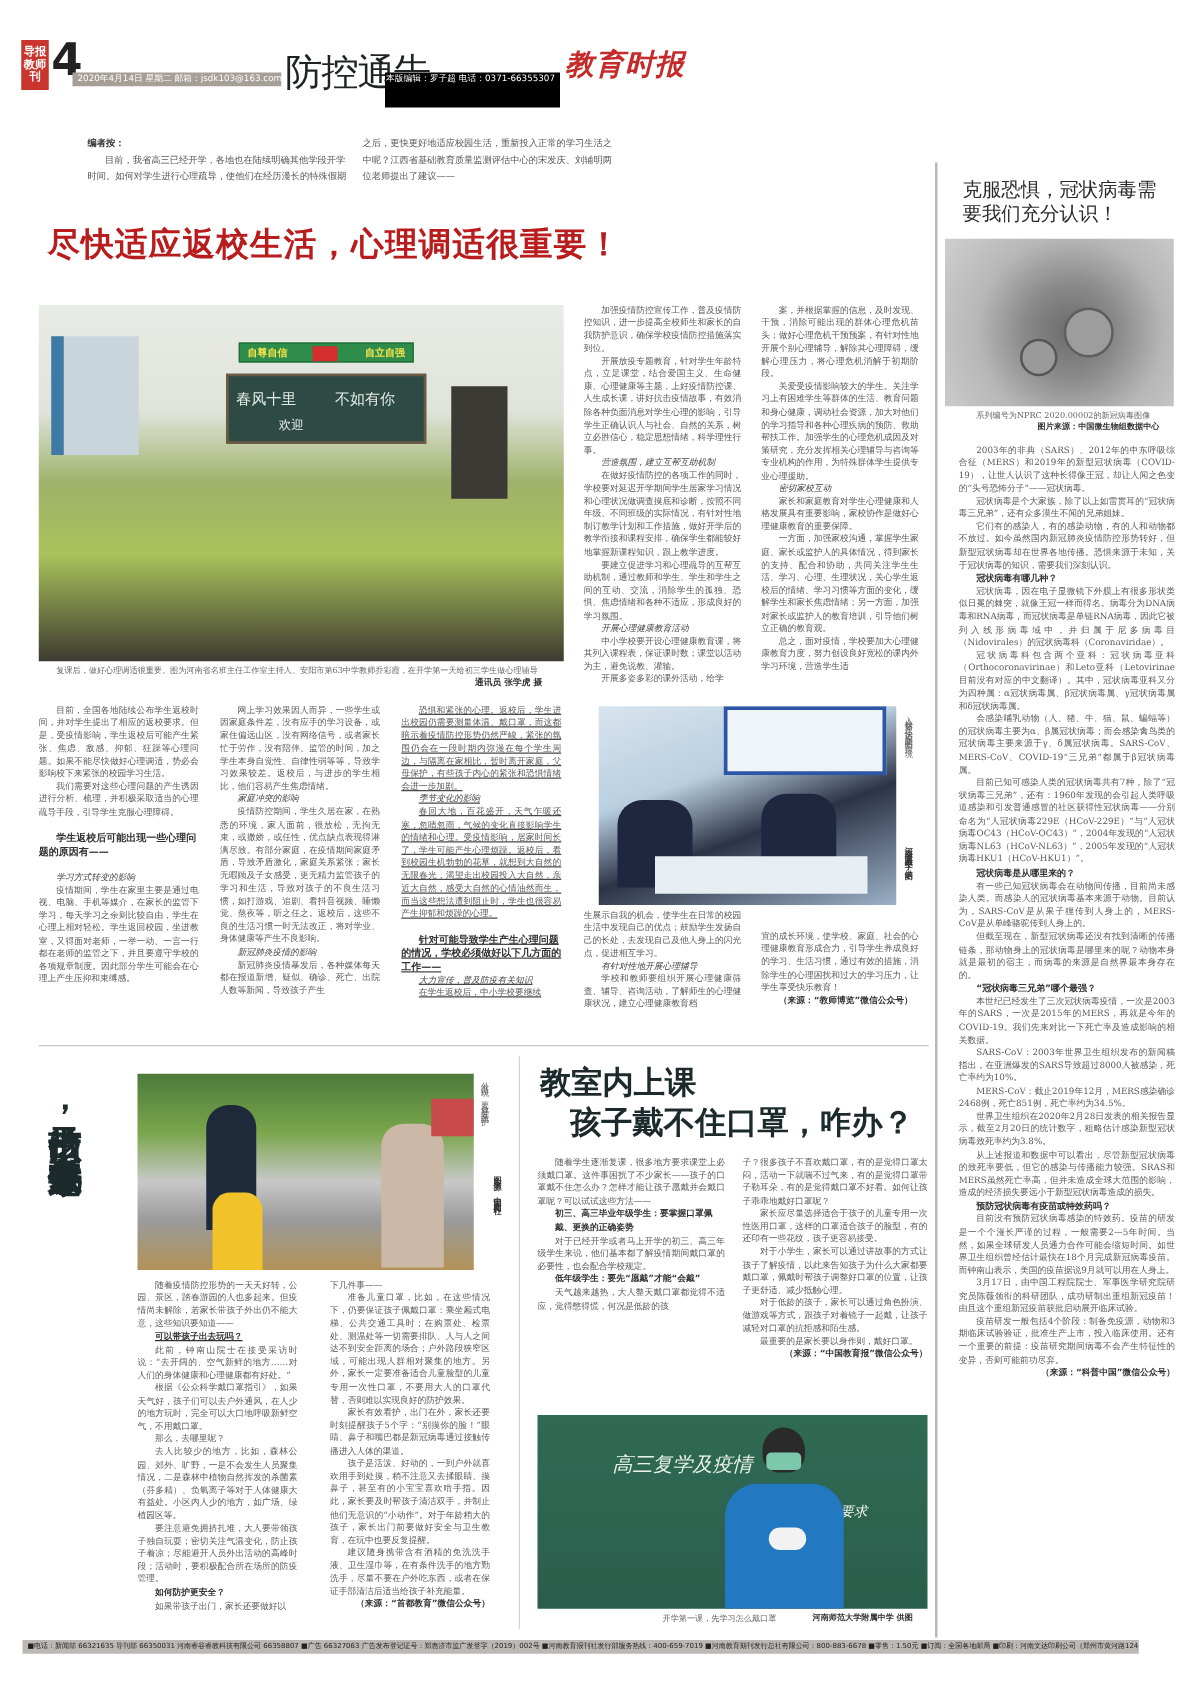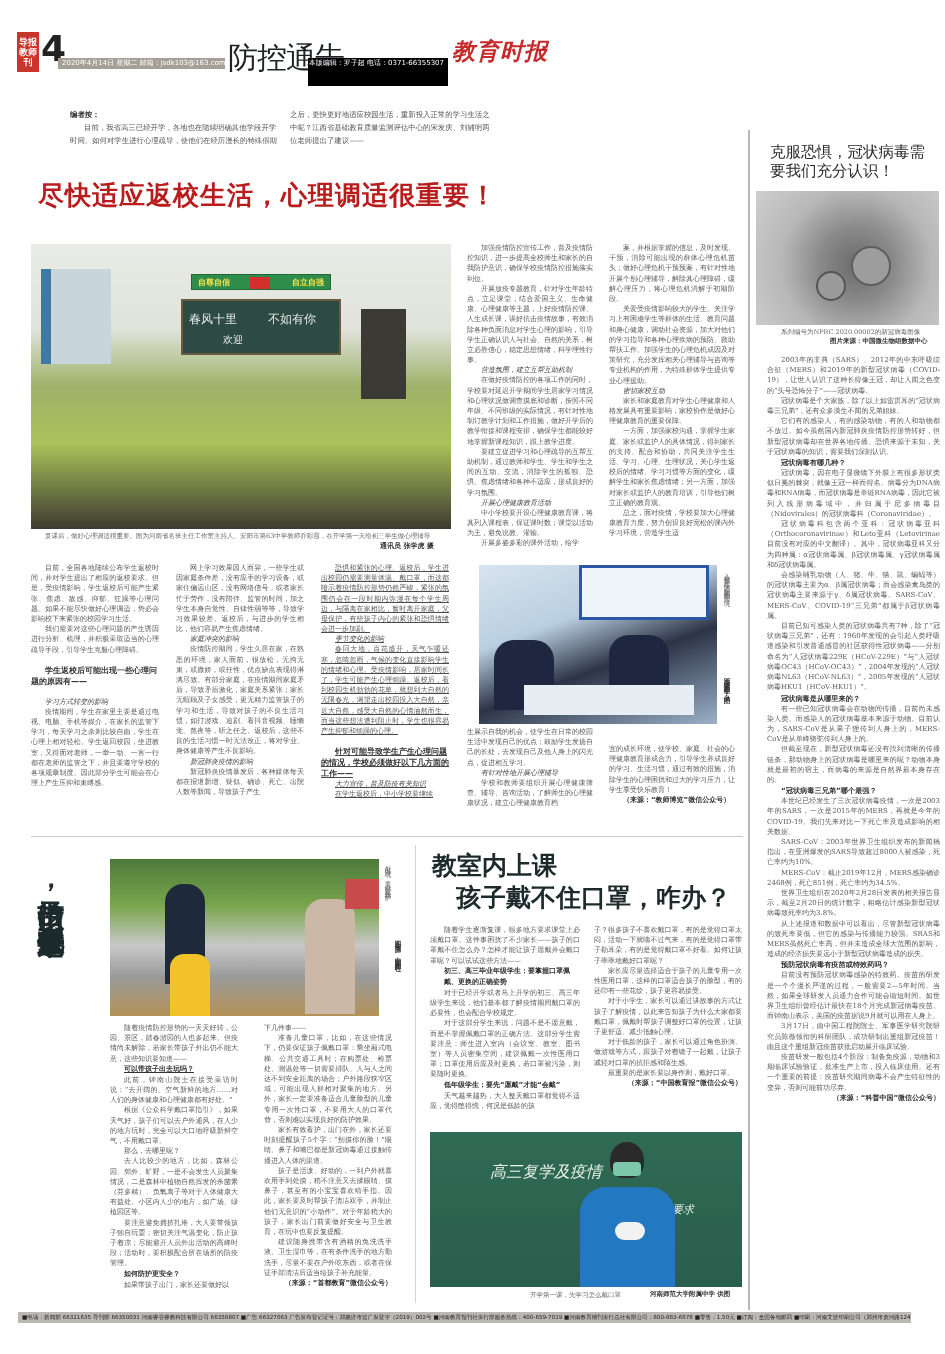--- a/index.html
+++ b/index.html
@@ -206,21 +206,20 @@
 
 <div class="vr" style="left:415px; top:845px; height:458px; width:1px; background:#d4d4d4;"></div>
 
 <div class="abs" style="left:432px; top:850px; font-family:'DejaVu Serif',serif; font-weight:bold; font-size:25px; line-height:32px; color:#1d2a2c;">教室内上课</div>
 <div class="abs" style="left:456px; top:882px; font-family:'DejaVu Serif',serif; font-weight:bold; font-size:25px; line-height:32px; color:#1d2a2c; white-space:nowrap;">孩子戴不住口罩，咋办？</div>
 
 <div class="abs" style="left:430px; top:925px; width:150px;">
   <p class="body-text">随着学生逐渐复课，很多地方要求课堂上必须戴口罩。这件事困扰了不少家长——孩子的口罩戴不住怎么办？怎样才能让孩子愿戴并会戴口罩呢？可以试试这些方法——</p>
   <p class="sub-head-bold" style="font-size:7px; padding-left:14px;">初三、高三毕业年级学生：要掌握口罩佩戴、更换的正确姿势</p>
   <p class="body-text">对于已经开学或者马上开学的初三、高三年级学生来说，他们基本都了解疫情期间戴口罩的必要性，也会配合学校规定。</p>
-  <p class="body-text">对于这部分学生来说，问题不是不愿意戴，而是不掌握佩戴口罩的正确方法。这部分学生需要注意：师生进入室内（会议室、教室、图书室）等人员密集空间，建议佩戴一次性医用口罩；口罩使用后应及时更换，若口罩被污染，则要随时更换。</p>
   <p class="sub-head-bold" style="font-size:7px; padding-left:14px;">低年级学生：要先“愿戴”才能“会戴”</p>
   <p class="body-text">天气越来越热，大人整天戴口罩都觉得不适应，觉得憋得慌，何况是低龄的孩</p>
 </div>
 <div class="abs" style="left:594px; top:925px; width:148px;">
   <p class="body-text" style="text-indent:0;">子？很多孩子不喜欢戴口罩，有的是觉得口罩太闷，活动一下就喘不过气来，有的是觉得口罩带子勒耳朵，有的是觉得戴口罩不好看。如何让孩子乖乖地戴好口罩呢？</p>
   <p class="body-text">家长应尽量选择适合于孩子的儿童专用一次性医用口罩，这样的口罩适合孩子的脸型，有的还印有一些花纹，孩子更容易接受。</p>
   <p class="body-text">对于小学生，家长可以通过讲故事的方式让孩子了解疫情，以此来告知孩子为什么大家都要戴口罩，佩戴时帮孩子调整好口罩的位置，让孩子更舒适、减少抵触心理。</p>
   <p class="body-text">对于低龄的孩子，家长可以通过角色扮演、做游戏等方式，跟孩子对着镜子一起戴，让孩子减轻对口罩的抗拒感和陌生感。</p>
   <p class="body-text">最重要的是家长要以身作则，戴好口罩。</p>
   <p class="credit" style="text-align:right; font-size:7px;">（来源：“中国教育报”微信公众号）</p>

